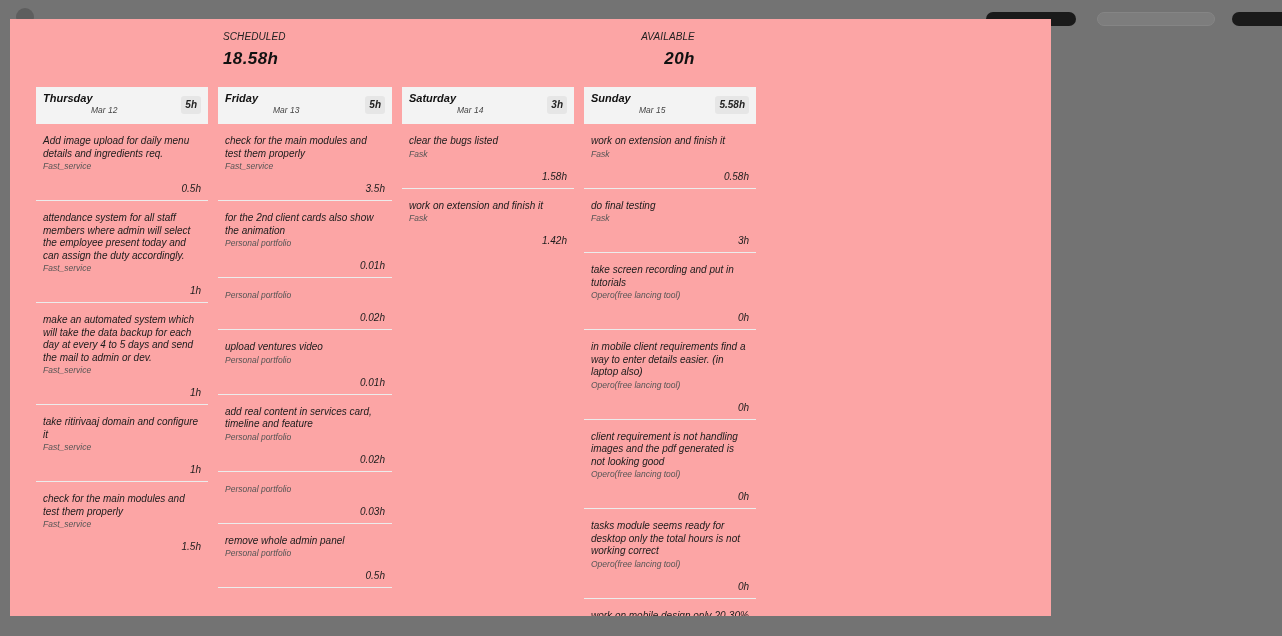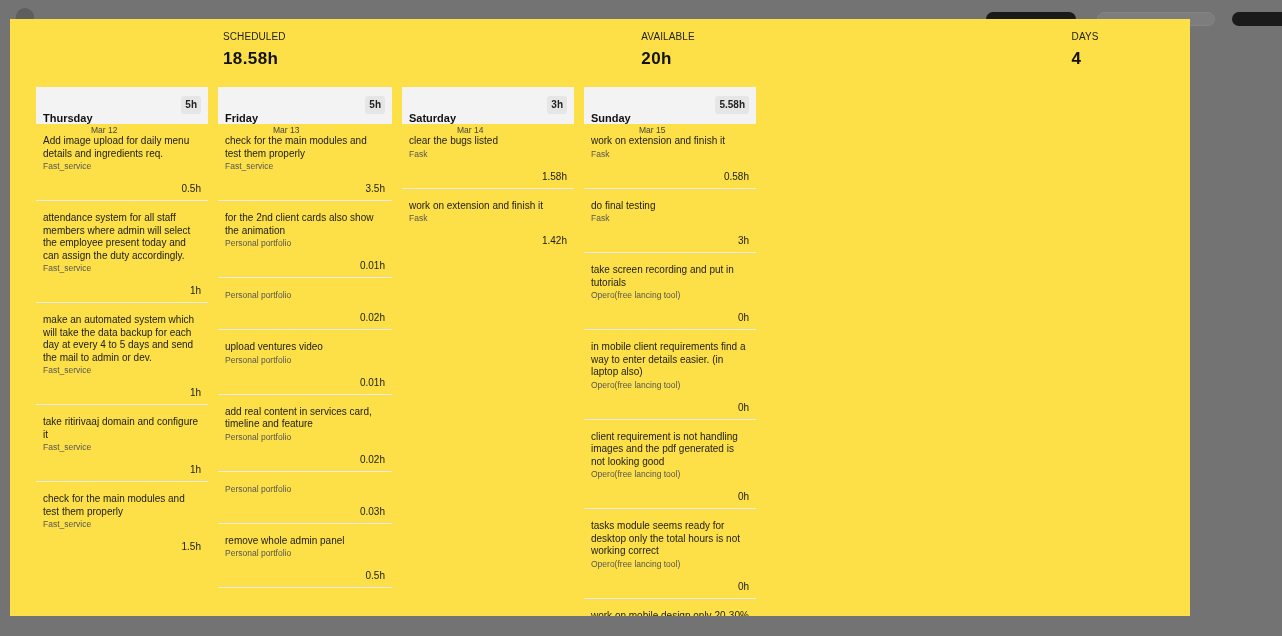--- a/index.html
+++ b/index.html
@@ -12,44 +12,45 @@
   }
   
   .bg-pill { position: absolute; top: 12px; height: 14px; border-radius: 8px; }
   .bg-pill.dark { background: #1a1a1a; }
   .bg-pill.mid { background: #7d7d7d; border: 1px solid #858585; }
   .bg-circle { position: absolute; left: 16px; top: 8px; width: 18px; height: 18px; border-radius: 50%; background: #5e5e5e; }
 
   .modal {
     position: absolute;
     left: 10px; top: 19px;
-    width: 1180px; height: 597px;
-    background: #fde047;
+    width: 1041px; height: 597px;
+    background: #fca5a5;
     overflow: hidden;
+    font-style: italic;
   }
   .stats {
     position: absolute; top: 12px; left: 0; right: 0; height: 40px;
   }
   .stat { position: absolute; top: 0; text-align: left; }
   .stat .label { font-size: 10px; letter-spacing: 0.1px; color: #222; text-transform: uppercase; }
   .stat .value { font-size: 17px; font-weight: 700; color: #111; margin-top: 7px; letter-spacing: 0.4px; }
-  .stat.center { transform: translateX(-50%); text-align: left; }
+  .stat.center { transform: translateX(-50%); text-align: right; }
 
   .days {
     position: absolute; top: 68px; left: 26px;
     display: flex; gap: 10px; align-items: flex-start;
   }
   .day-col { width: 172px; }
   .day-head {
     background: #f3f3f3;
     height: 37px;
     padding: 5px 7px;
     position: relative;
   }
-  .day-name { font-size: 11px; font-weight: 700; color: #111; margin-top: 20px; }
+  .day-name { font-size: 11px; font-weight: 700; color: #111; }
   .day-date { font-size: 8.5px; color: #444; margin-top: 1px; padding-left: 48px; }
   .day-total {
     position: absolute; right: 7px; top: 9px;
     background: #e6e6e6; border-radius: 3px;
     font-size: 10px; font-weight: 700; color: #222;
     padding: 3px 4px; line-height: 12px;
   }
   .task {
     padding: 11px 7px 6px 7px;
     border-bottom: 1px solid #ececec;

